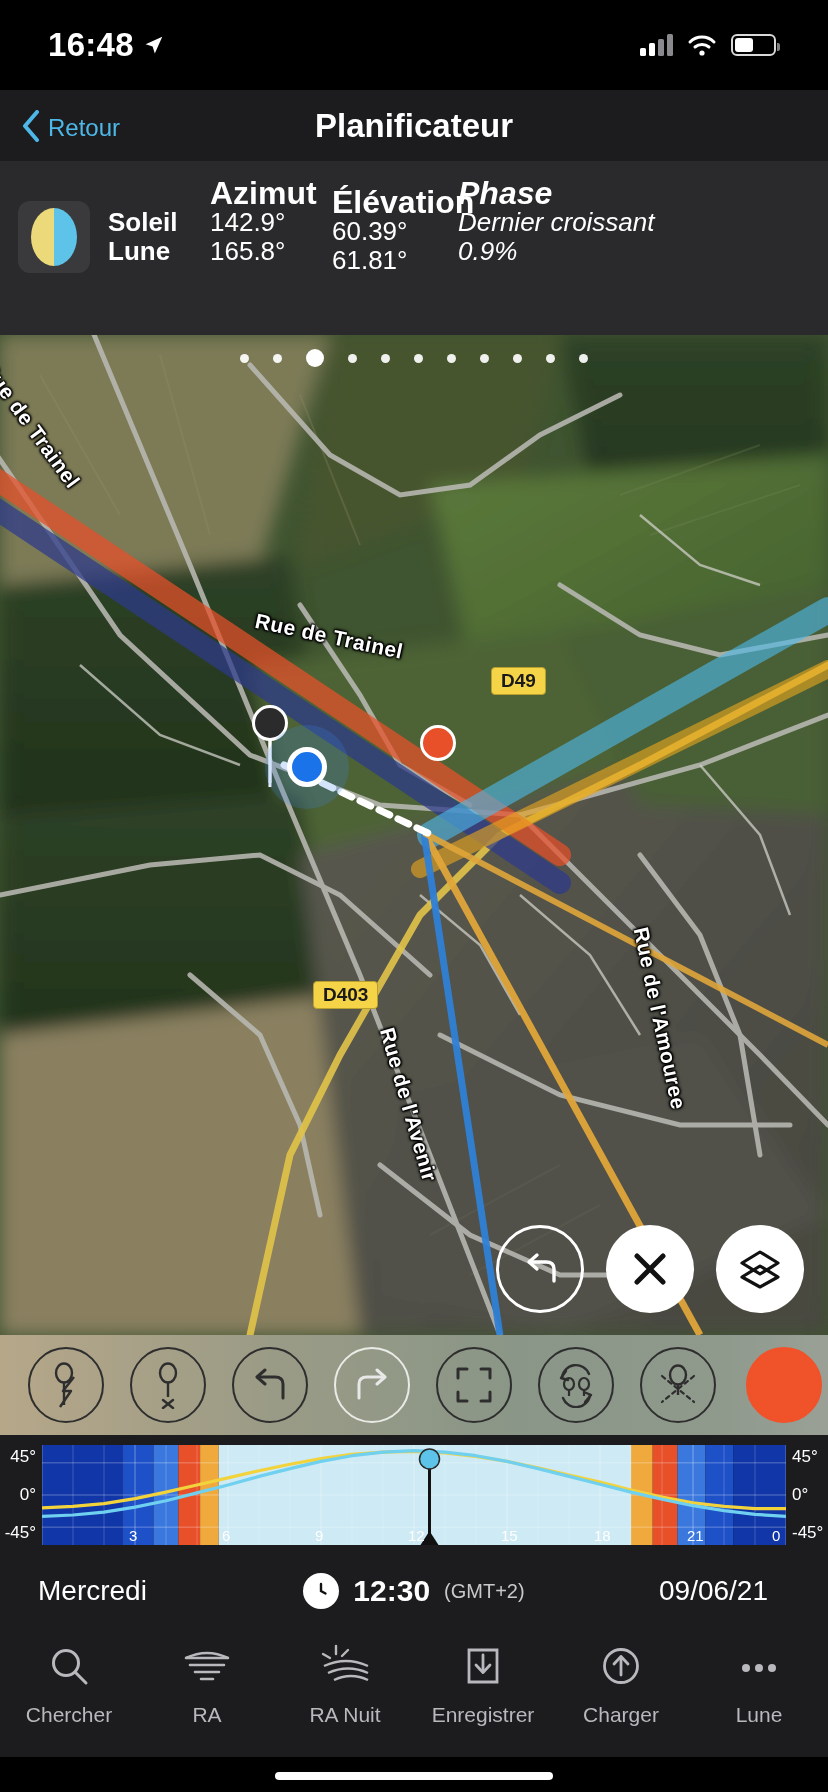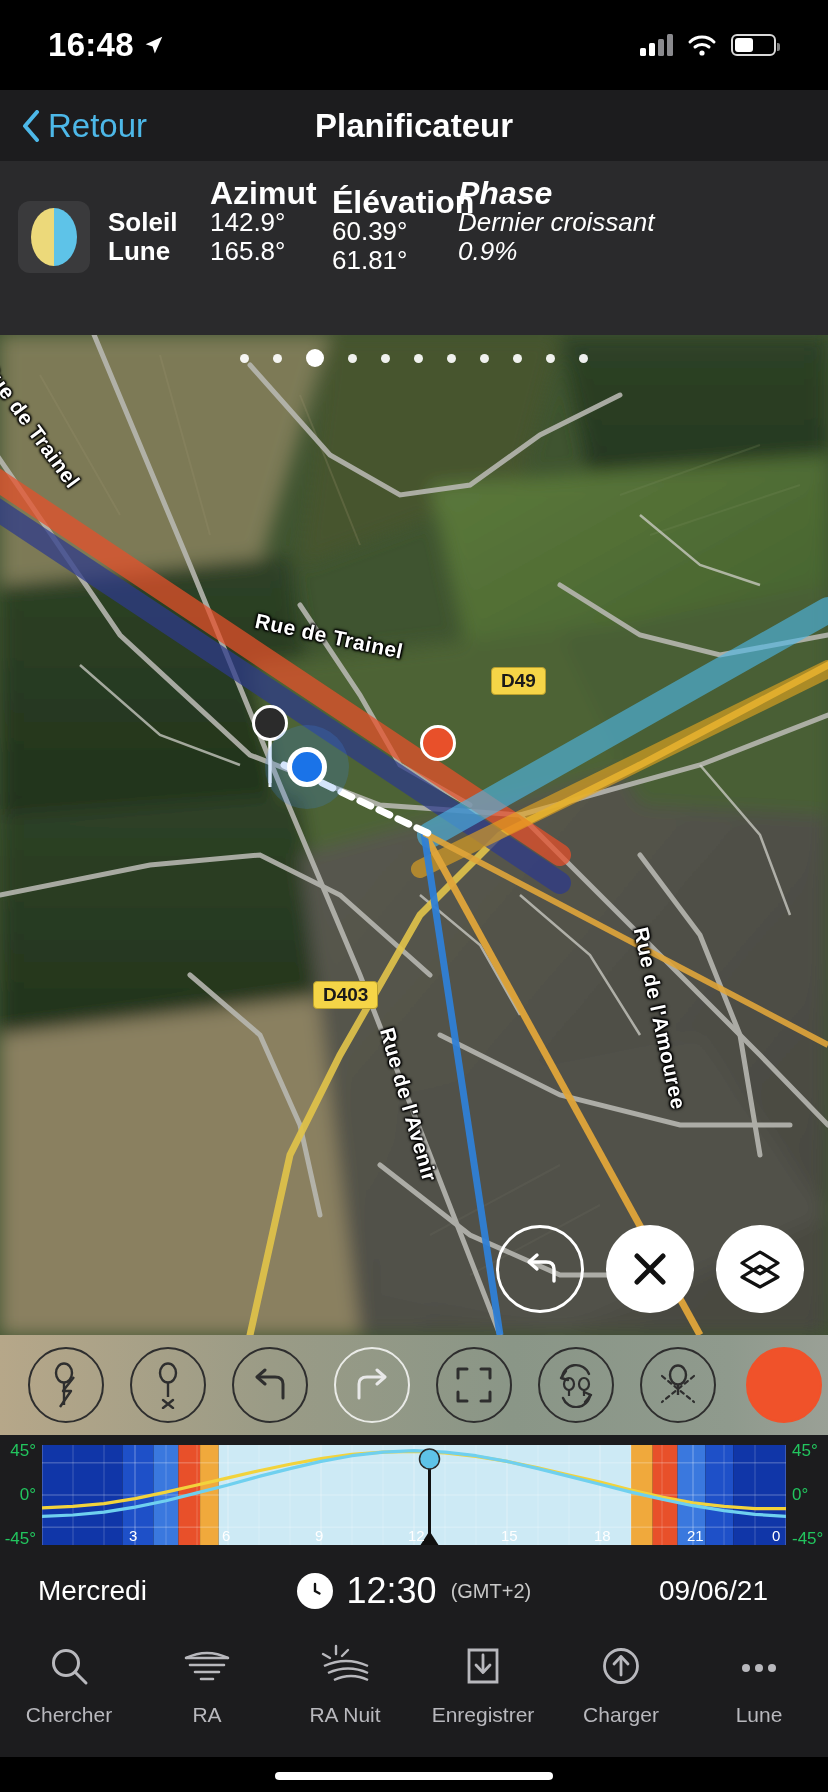--- a/index.html
+++ b/index.html
@@ -31,22 +31,22 @@
     border-radius:6px; position:relative; padding:2px; }
   .battery::after { content:""; position:absolute; right:-6px; top:7px; width:3px; height:8px;
     background:rgba(255,255,255,.5); border-radius:0 2px 2px 0; }
   .battery b { display:block; height:100%; width:48%; background:#fff; border-radius:3px; }
 
   
   .navbar {
     position:absolute; top:90px; left:0; width:828px; height:71px;
     display:flex; align-items:center; background:#1c1c1e;
   }
-  .nav-back { display:flex; align-items:center; gap:8px; padding-left:22px; color:#4db8e8;
-    font-size:33px; cursor:pointer; }
+  .nav-back { display:flex; align-items:flex-end; gap:8px; padding-left:22px; color:#4db8e8;
+    font-size:24px; cursor:pointer; }
   .chev { width:18px; height:32px; }
   .nav-title { position:absolute; left:0; right:0; text-align:center; color:#fff;
     font-size:33px; font-weight:600; pointer-events:none; }
 
   
   .infopanel {
     position:absolute; top:161px; left:0; width:828px; height:174px;
     background:#2a2a2c;
   }
   .ip-inner { display:flex; padding:18px 0 0 18px; }
@@ -106,35 +106,35 @@
   .toolstrip { position:absolute; top:1335px; left:0; width:828px; height:100px;
     display:flex; align-items:center; padding-left:28px; gap:26px; overflow:hidden;
     background:linear-gradient(90deg,#b6a789 0%, #9a9b86 33%, #8a9687 62%, #8f9a8d 88%, #9aa096 100%); }
   .tool { width:76px; height:76px; border-radius:50%; border:2px solid #2e2e2e;
     display:flex; align-items:center; justify-content:center; flex:0 0 auto; cursor:pointer; }
   .tool.dim { border-color:rgba(255,255,255,.8); }
   .tool.accent { background:#f0522a; border-color:#f0522a; margin-left:4px; }
 
   
   .timeline { position:absolute; top:1435px; left:0; width:828px; height:120px; background:#1c1c1e; }
-  .tl-axis { position:absolute; top:0; width:42px; height:120px; color:#22c55e;
-    font-size:17px; display:flex; flex-direction:column; justify-content:center; gap:14px; }
+  .tl-axis { position:absolute; top:0; width:42px; height:120px; color:#ffffff;
+    font-size:17px; display:flex; flex-direction:column; justify-content:center; gap:8px; }
   .tl-axis.left { left:0; align-items:flex-end; padding-right:6px; }
   .tl-axis.right { right:0; align-items:flex-start; padding-left:6px; }
   .tl-axis span { display:block; height:30px; line-height:30px; }
   .tl-plot { position:absolute; left:42px; top:10px; width:744px; height:100px; overflow:hidden; }
 
   
   .datebar { position:absolute; top:1555px; left:0; width:828px; height:72px;
     background:#1c1c1e; display:flex; align-items:center; color:#fff; }
   .db-day { font-size:28px; padding-left:38px; width:300px; }
   .db-center { flex:1; display:flex; align-items:center; justify-content:center; gap:14px; }
   .db-clock { width:36px; height:36px; border-radius:50%; background:#fff; display:flex;
     align-items:center; justify-content:center; }
-  .db-time { font-size:36px; font-weight:400; }
+  .db-time { font-size:30px; font-weight:700; }
   .db-tz { font-size:20px; color:#c8c8c8; }
   .db-date { font-size:28px; width:300px; text-align:right; padding-right:60px; }
 
   
   .tabbar { position:absolute; top:1627px; left:0; width:828px; height:130px;
     background:#1c1c1e; display:flex; align-items:flex-start; padding-top:14px; }
   .tab { flex:1; display:flex; flex-direction:column; align-items:center; gap:12px;
     color:#b8b8bd; cursor:pointer; }
   .tab .ti { height:50px; display:flex; align-items:center; justify-content:center; }
   .tab .tl { font-size:21px; }

